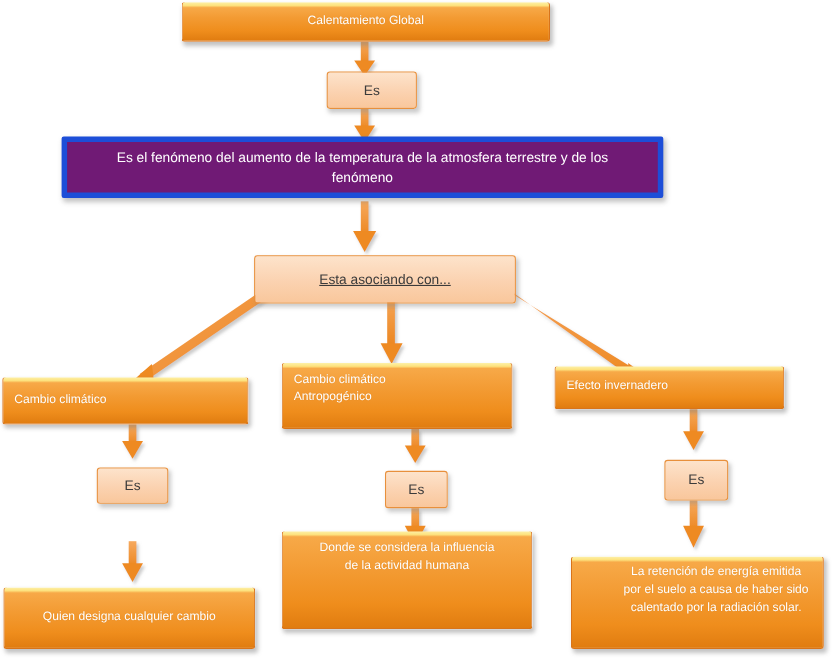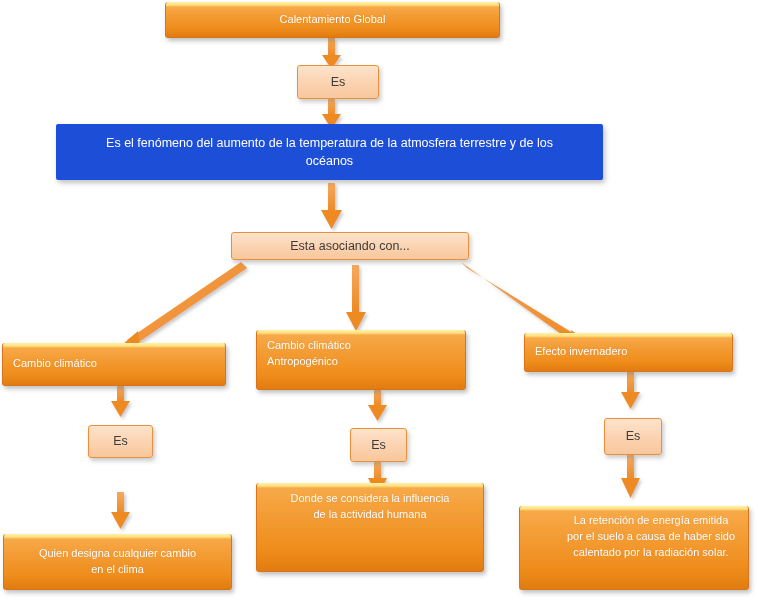--- a/index.html
+++ b/index.html
@@ -54,22 +54,22 @@
         #e07c10 100%);
     box-shadow: 2px 3px 4px rgba(120,120,120,0.45);
     color: #ffffff;
     font-size: 11px;
     padding: 4px 10px;
     text-shadow: 0 0 1px rgba(150,80,0,0.25);
   }
 
   
   .node.flat {
-    background: #1d4ed8;
-    border: 8px solid #1d4ed8;
+    background: #701a75;
+    border: 5px solid #1d4ed8;
     border-radius: 2px;
     color: #ffffff;
     font-size: 12.5px;
     box-shadow: 2px 3px 5px rgba(120,120,120,0.45);
     padding: 4px 12px;
     text-align: center;
     justify-content: center;
   }
 
   
@@ -176,59 +176,58 @@
     <span class="txt">Calentamiento Global</span>
   </div>
 
   <div class="node pale center" style="left:297px; top:65px; width:82px; height:34px;">
     <span class="txt">Es</span>
   </div>
 
   <div class="node flat" style="left:56px; top:124px; width:547px; height:56px;">
     <span class="txt">
       <span>Es el fenómeno del aumento de la temperatura de la atmosfera terrestre y de los</span>
-      <span class="line2">océanos</span>
-    </span>
-  </div>
-
-  <div class="node pale center" style="left:231px; top:232px; width:238px; height:28px;">
+      <span class="line2">fenómeno</span>
+    </span>
+  </div>
+
+  <div class="node pale center" style="left:231px; top:232px; width:238px; height:44px;text-decoration:underline;">
     <span class="txt">Esta asociando con...</span>
   </div>
 
   <div class="node solid left" style="left:2px; top:343px; width:224px; height:43px;">
     <span class="txt">Cambio climático</span>
   </div>
 
   <div class="node solid left" style="left:256px; top:330px; width:210px; height:60px; align-items:flex-start; padding-top:8px;">
     <span class="txt">
       <span>Cambio climático</span>
       <span class="line2">Antropogénico</span>
     </span>
   </div>
 
-  <div class="node solid left" style="left:504px; top:333px; width:209px; height:39px;margin-left:20px;">
+  <div class="node solid left" style="left:504px; top:333px; width:209px; height:39px;">
     <span class="txt">Efecto invernadero</span>
   </div>
 
   <div class="node pale center" style="left:88px; top:425px; width:65px; height:33px;">
     <span class="txt">Es</span>
   </div>
 
   <div class="node pale center" style="left:350px; top:428px; width:57px; height:34px;">
     <span class="txt">Es</span>
   </div>
 
   <div class="node pale center" style="left:604px; top:418px; width:58px; height:37px;">
     <span class="txt">Es</span>
   </div>
 
   <div class="node solid center" style="left:3px; top:534px; width:229px; height:56px;">
     <span class="txt">
       <span>Quien designa cualquier cambio</span>
-      <span class="line2">en el clima</span>
     </span>
   </div>
 
   <div class="node solid center" style="left:256px; top:483px; width:228px; height:89px; align-items:flex-start; padding-top:8px;">
     <span class="txt">
       <span>Donde se considera la influencia</span>
       <span class="line2">de la actividad humana</span>
     </span>
   </div>
 

